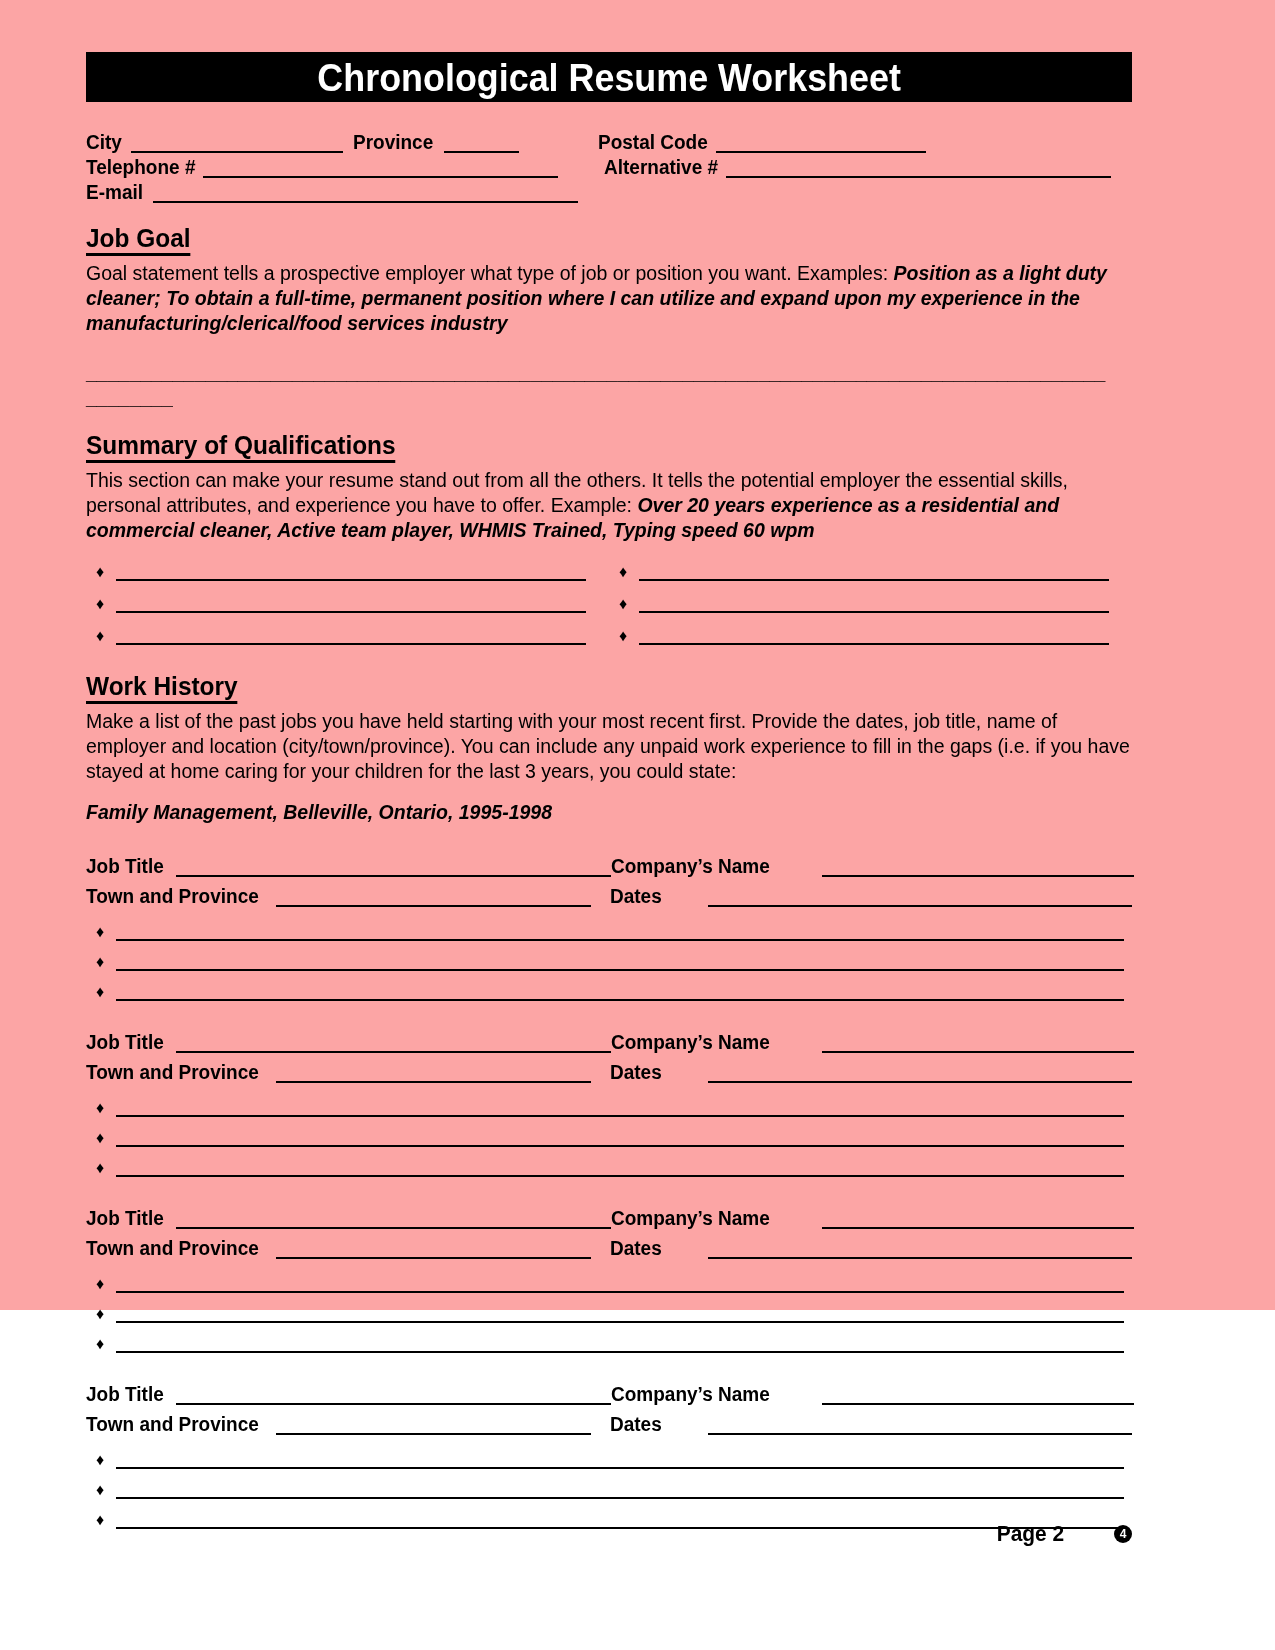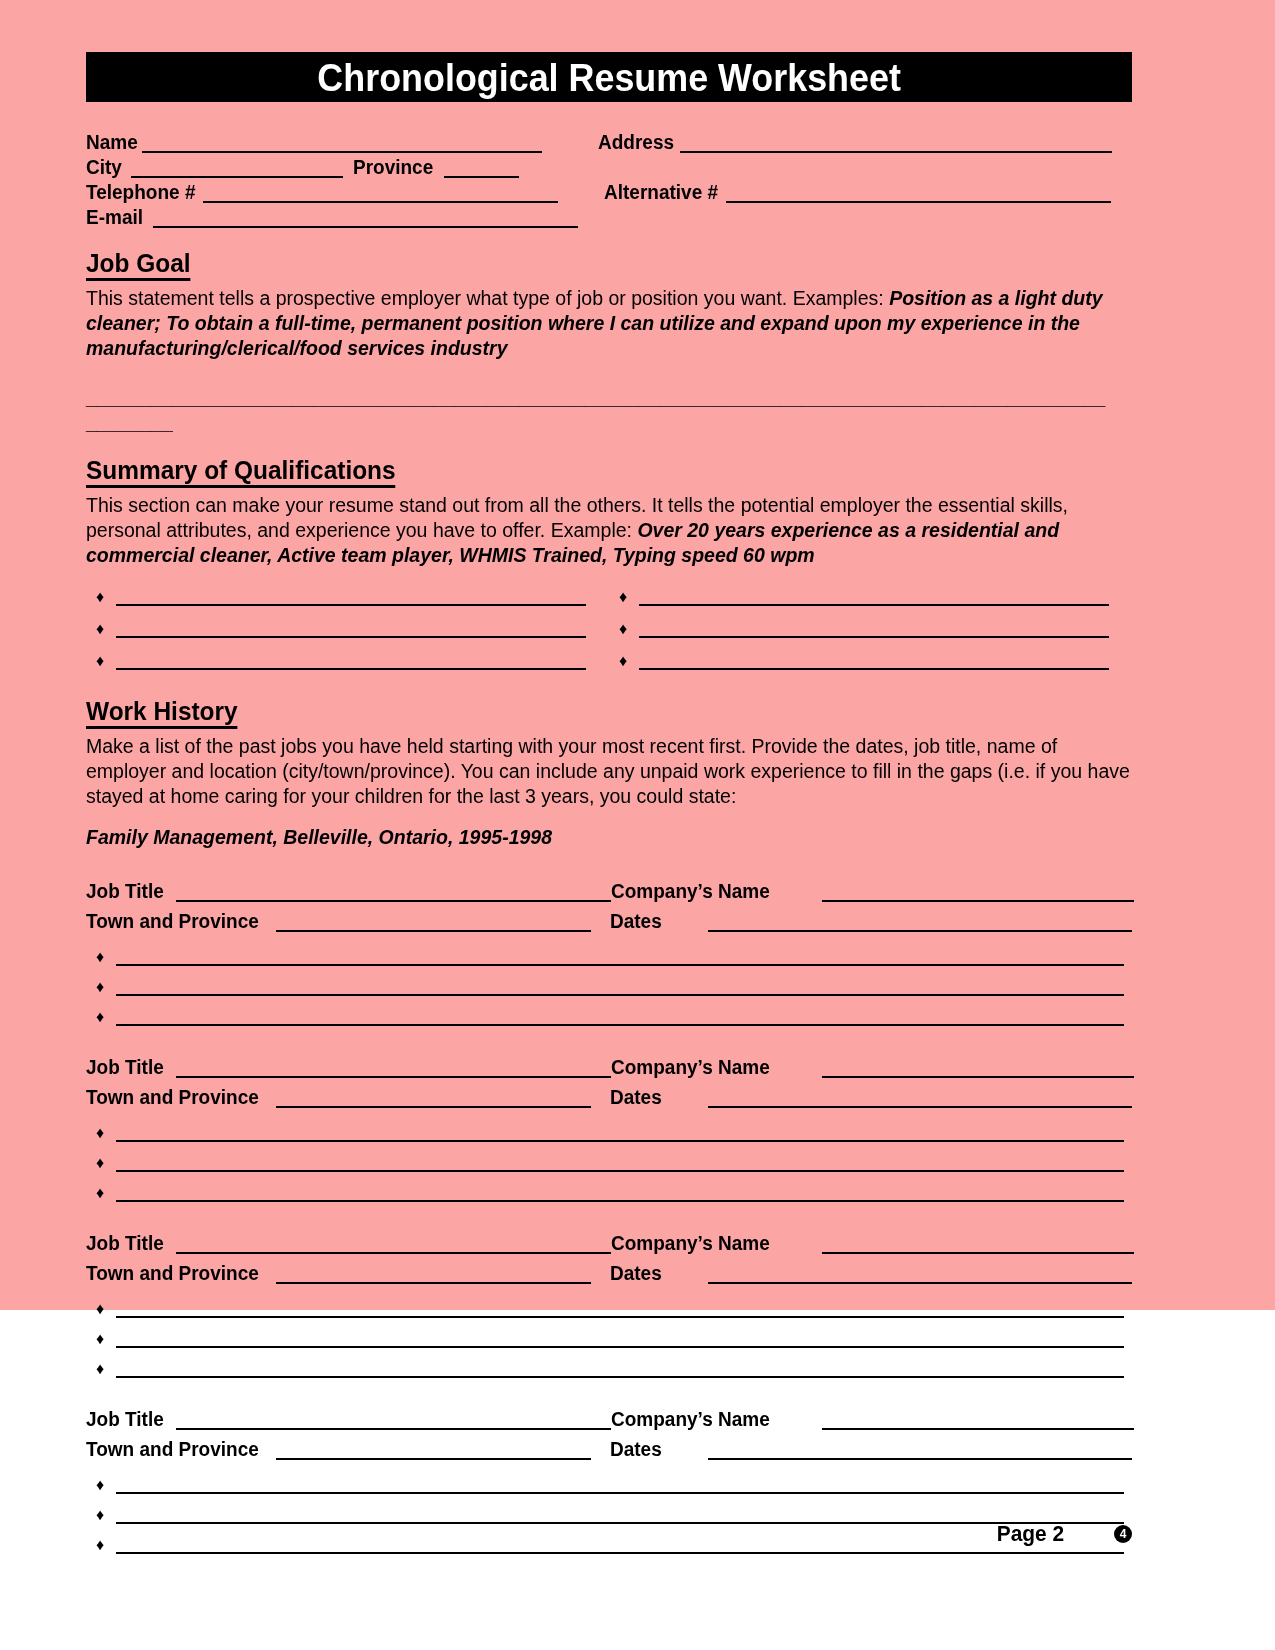--- a/index.html
+++ b/index.html
@@ -248,38 +248,32 @@
 
 <div class="page">
   <div class="content">
 
     <div class="title-banner">
       <span class="title-text">Chronological Resume Worksheet</span>
     </div>
 
     <div class="contact">
 
-      <div class="c-row">
-        <div class="c-left">
-          <span class="lab">Name</span>
-          <span class="rule w-name"></span>
-        </div>
-        <div class="c-right">
-          <span class="lab">Address</span>
-          <span class="rule w-addr"></span>
-        </div>
-      </div>
 
       <div class="c-row">
         <div class="c-left">
           <span class="lab">City</span>
           <span class="rule gap w-city"></span>
           <span class="lab" style="margin-left:10px;">Province</span>
           <span class="rule gap w-prov"></span>
         </div>
+        <div class="c-right">
+          <span class="lab">Postal Code</span>
+          <span class="rule w-postal"></span>
+        </div>
       </div>
 
       <div class="c-row">
         <div class="c-left">
           <span class="lab">Telephone #</span>
           <span class="rule w-tel"></span>
         </div>
         <div class="c-right">
           <span class="lab" style="margin-left:6px;">Alternative #</span>
           <span class="rule w-alt"></span>
@@ -291,21 +285,21 @@
           <span class="lab">E-mail</span>
           <span class="rule gap w-email"></span>
         </div>
         <div class="c-right"></div>
       </div>
 
     </div>
 
     <div class="sec-wrap">
       <h2 class="section">Job Goal</h2>
-      <p class="body"><span>This statement tells a prospective employer what type of job or position you want. Examples: </span><span class="bi">Position as a light duty cleaner; To obtain a full-time, permanent position where I can utilize and expand upon my experience in the manufacturing/clerical/food services industry</span></p>
+      <p class="body"><span>Goal statement tells a prospective employer what type of job or position you want. Examples: </span><span class="bi">Position as a light duty cleaner; To obtain a full-time, permanent position where I can utilize and expand upon my experience in the manufacturing/clerical/food services industry</span></p>
       <div class="fill-lines"><span>______________________________________________________________________________________________</span><br><span>________</span></div>
     </div>
 
     <div class="sec-wrap">
       <h2 class="section">Summary of Qualifications</h2>
       <p class="body"><span>This section can make your resume stand out from all the others. It tells the potential employer the essential skills, personal attributes, and experience you have to offer. Example:  </span><span class="bi">Over 20 years experience as a residential and commercial cleaner, Active team player, WHMIS Trained, Typing speed 60 wpm</span></p>
 
       <div class="bullet-grid">
         <div class="b-row">
           <div class="b-cell">

